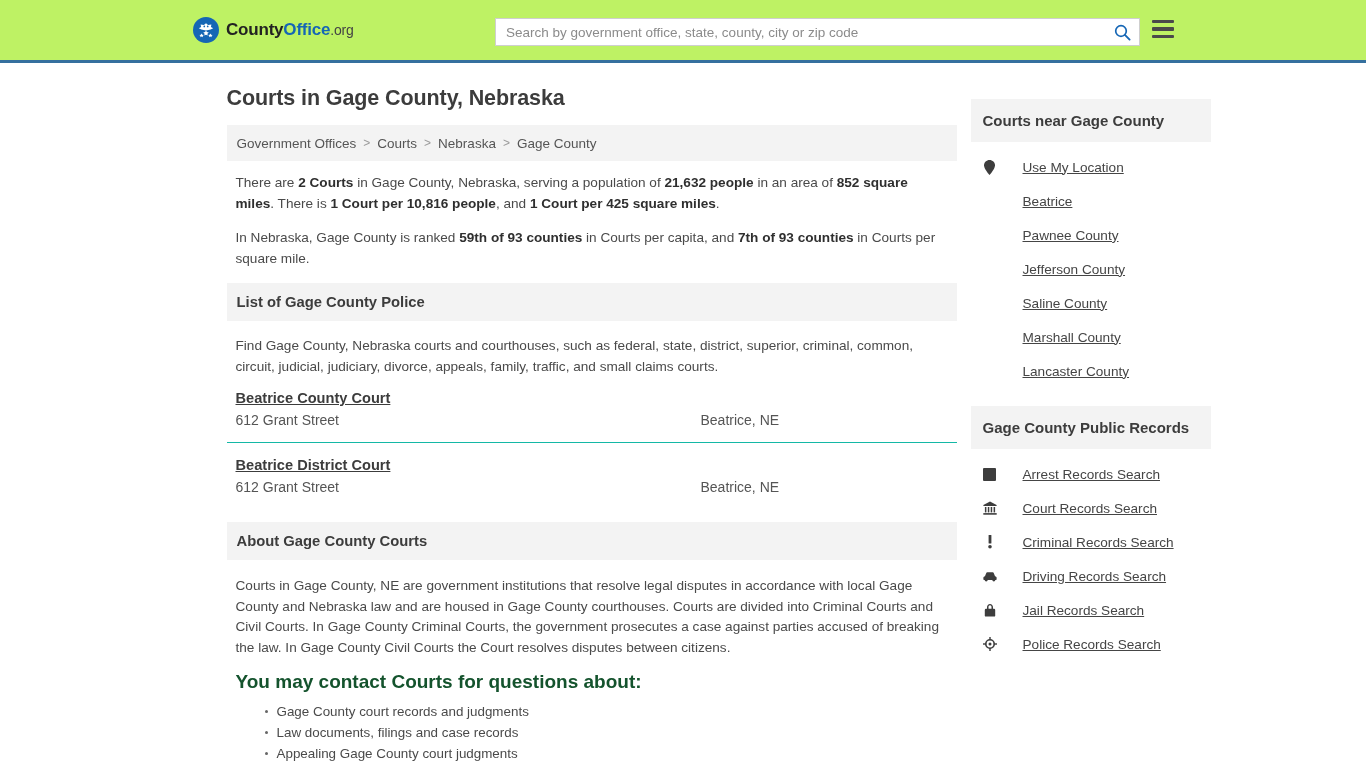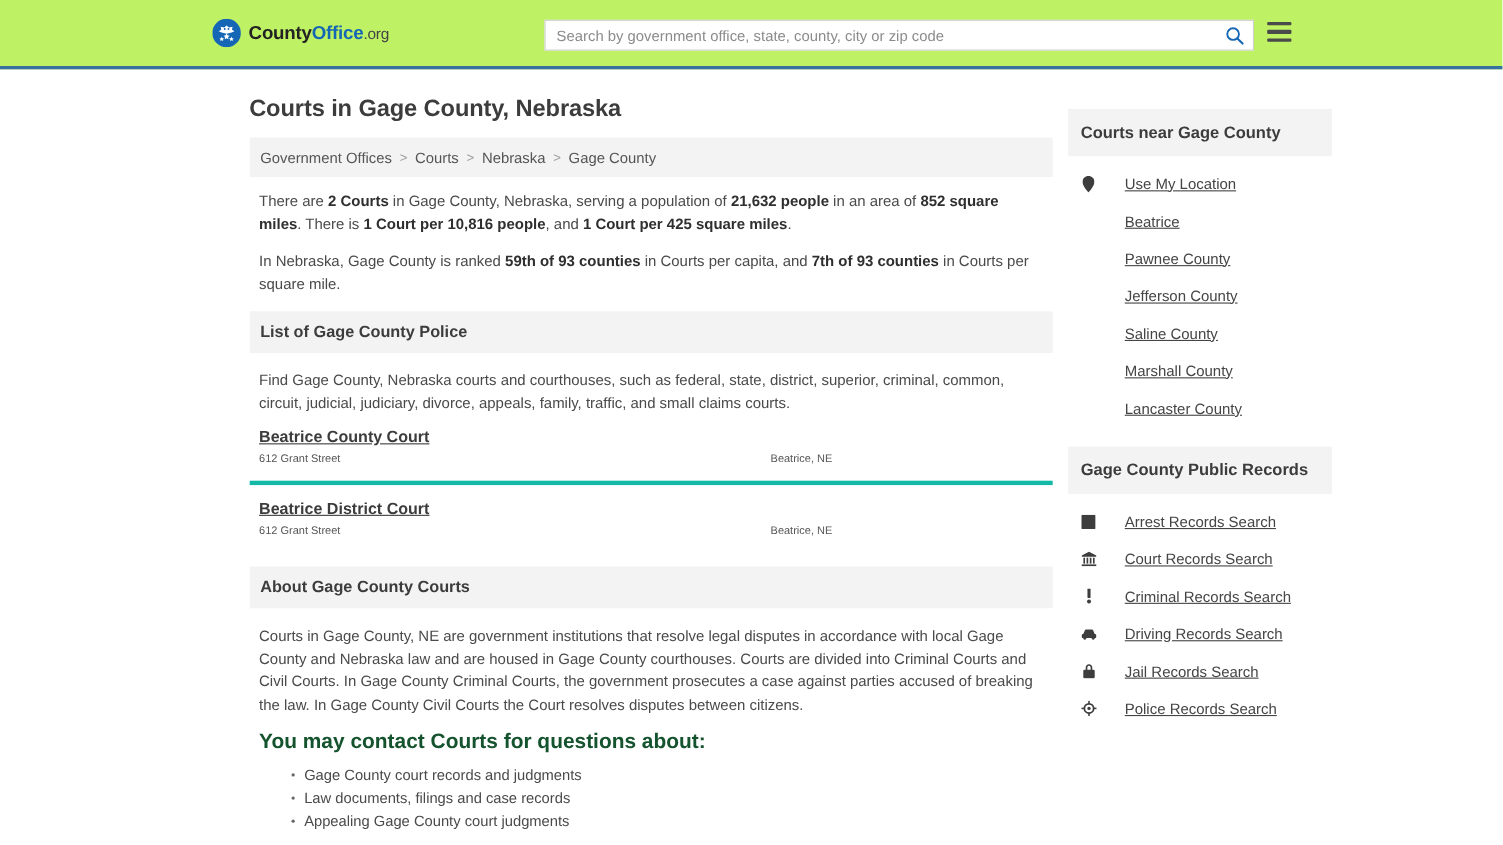--- a/index.html
+++ b/index.html
@@ -155,37 +155,37 @@
     font-size: 13.6px;
     line-height: 21px;
     color: #4a4a4a;
   }
   .section-body p { margin: 0 0 10px 0; }
 
   
   .court-list { margin-top: 12px; }
   .court-row {
     padding: 0 9px 14px 9px;
-    border-bottom: 4px solid #14b8a6;
+    border-bottom: 1px solid #14b8a6;
     margin-bottom: 13px;
   }
   .court-row:last-child { border-bottom: none; }
   .court-name {
     font-size: 14.6px;
     font-weight: 700;
     color: #3c3c3c;
     text-decoration: underline;
     cursor: pointer;
     display: inline-block;
     margin-bottom: 6px;
   }
   .court-meta {
     display: flex;
     align-items: center;
-    font-size: 10px;
+    font-size: 14px;
     color: #555;
   }
   .court-addr { width: 465px; }
   .court-city { }
 
   .about-body {
     padding: 16px 9px 0 9px;
     font-size: 13.6px;
     line-height: 20.5px;
     color: #4a4a4a;

